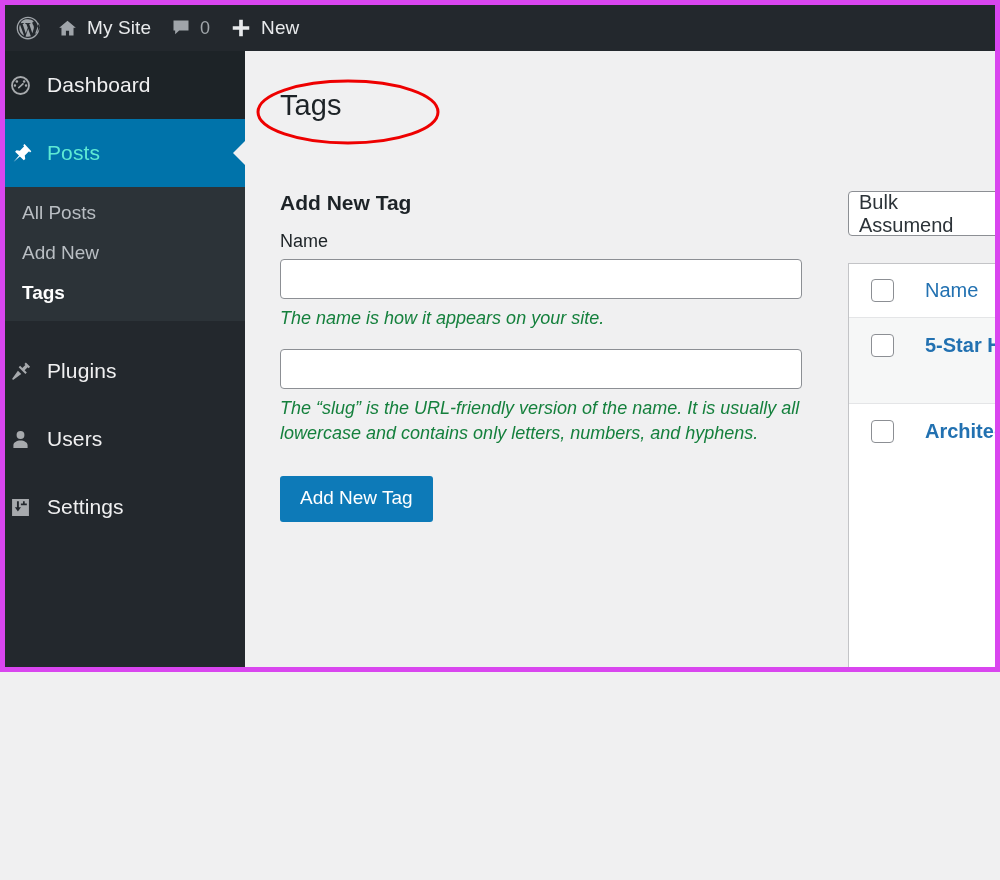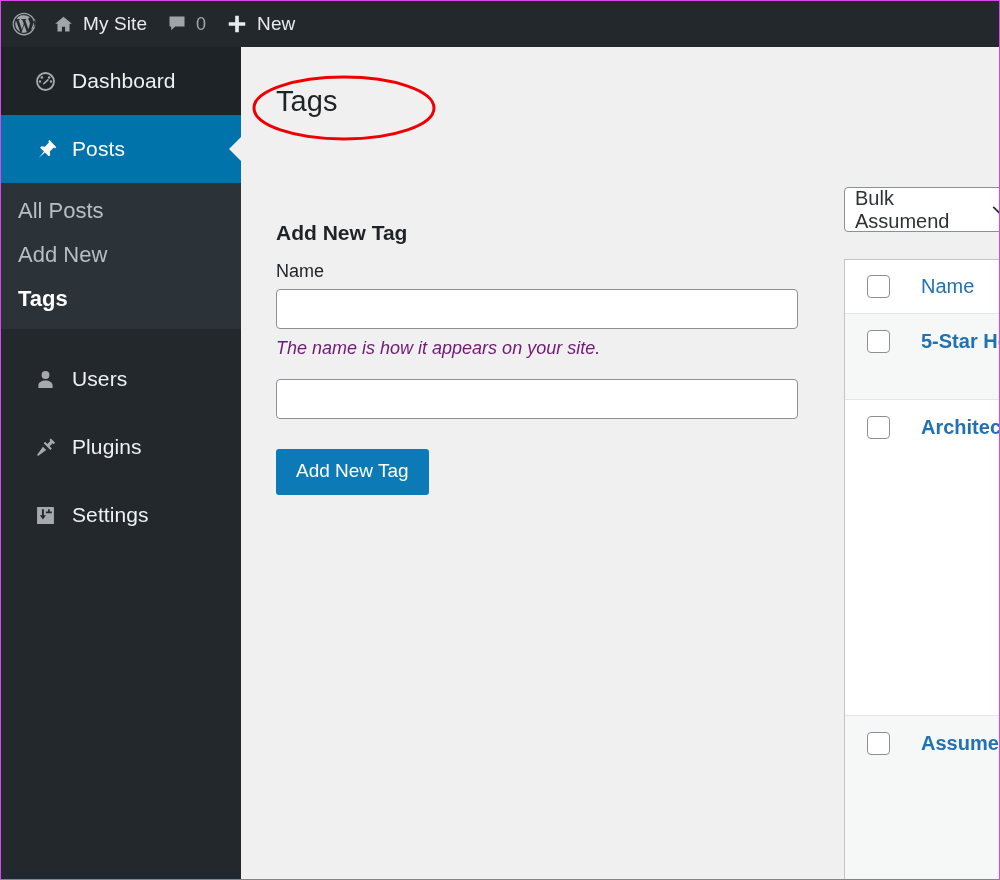--- a/index.html
+++ b/index.html
@@ -4,22 +4,22 @@
 <style>
   * { box-sizing: border-box; margin: 0; padding: 0; }
   html, body {
     width: 1000px; height: 880px;
     font-family: "Liberation Sans", sans-serif;
     background: #f0f0f1;
     overflow: hidden;
   }
   #viewport {
     position: relative;
-    width: 1000px; height: 880px;
-    border: 1px solid #d946ef;
+    width: 1000px; height: 672px;
+    border: 5px solid #d946ef;
     overflow: hidden;
     background: #f0f0f1;
   }
 
   
   #adminbar {
     position: absolute; top: 0; left: 0;
     width: 998px; height: 46px;
     background: #23282d;
     display: flex; align-items: center;
@@ -44,51 +44,51 @@
   
   #sidebar {
     position: absolute; top: 46px; left: 0;
     width: 240px; height: 833px;
     background: #23282d;
     z-index: 20;
   }
   .menu-top {
     display: flex; align-items: center;
     height: 68px;
-    padding-left: 31px;
+    padding-left: 2px;
     gap: 14px;
     cursor: pointer;
     position: relative;
   }
   .menu-top .m-ico { width: 26px; display: flex; justify-content: center; }
   .menu-top .m-ico svg { fill: #a7aaad; display: block; }
   .menu-top .m-label {
     color: #f0f0f1; font-size: 21px; letter-spacing: .1px;
   }
   .menu-top.dashboard { background: #1d2327; }
   .menu-top.current {
     background: #0073aa;
   }
   .menu-top.current .m-ico svg { fill: #ffffff; }
-  .menu-top.current .m-label { color: #ffffff; }
+  .menu-top.current .m-label { color: #5eead4; }
   .menu-top.current::after {
     content: "";
     position: absolute;
     right: 0; top: 50%;
     margin-top: -12px;
     border-style: solid;
     border-width: 12px 12px 12px 0;
     border-color: transparent #f0f0f1 transparent transparent;
   }
   .submenu { background: #2c3338; padding: 6px 0 8px 0; }
   .submenu-item {
     display: block;
     padding: 9px 0 9px 17px;
     color: #b9bec3;
-    font-size: 22px;
+    font-size: 19px;
     cursor: pointer;
   }
   .submenu-item.current { color: #ffffff; font-weight: bold; }
   .menu-sep { height: 16px; background: #23282d; }
 
   
   #content {
     position: absolute;
     top: 46px; left: 240px;
     width: 758px; height: 833px;
@@ -101,21 +101,20 @@
     color: #1d2327;
     padding: 38px 0 0 35px;
     letter-spacing: .1px;
   }
 
   
   #form-col {
     position: absolute;
     left: 35px; top: 140px;
     width: 522px;
-    margin-top: 34px;
   }
   #form-heading {
     font-size: 21px;
     font-weight: bold;
     color: #1d2327;
     margin-bottom: 16px;
   }
   .field-label {
     display: block;
     font-size: 18px;
@@ -150,21 +149,21 @@
   }
   .ta-wrap { position: relative; width: 522px; }
   .ta-grip {
     position: absolute; right: 3px; bottom: 3px;
     width: 12px; height: 12px; pointer-events: none;
   }
   .ta-grip svg { display: block; }
   .help-text {
     font-style: italic;
     font-size: 18px;
-    color: #701a75;
+    color: #15803d;
     line-height: 25px;
     margin-top: 7px;
   }
   .field-block { margin-bottom: 18px; }
   .btn-primary {
     display: inline-block;
     background: #0d7ab8;
     color: #fff;
     border: none;
     border-radius: 3px;
@@ -311,33 +310,33 @@
 
 
 
 
     <div class="menu-sep"></div>
 
 
     <div class="menu-top">
       <span class="m-ico">
         <svg width="23" height="23" viewBox="0 0 24 24">
-          <path d="M12 3.2a4.1 4.1 0 100 8.2 4.1 4.1 0 000-8.2zm0 9.8c-4 0-7.4 2.2-7.4 4.9v2.9h14.8v-2.9c0-2.7-3.4-4.9-7.4-4.9z"></path>
-        </svg>
-      </span>
-      <span class="m-label">Users</span>
+          <path d="M17.6 2.6l-1.5 1.5 1 1-3.2 3.2-2.3-2.3-1.5 1.5 7 7 1.5-1.5-2.3-2.3 3.2-3.2 1 1 1.5-1.5-4.4-4.4zM9.3 11.2l-5.8 8.2c-.5.7.4 1.6 1.1 1.1l8.2-5.8-3.5-3.5z"></path>
+        </svg>
+      </span>
+      <span class="m-label">Plugins</span>
     </div>
 
     <div class="menu-top">
       <span class="m-ico">
         <svg width="23" height="23" viewBox="0 0 24 24">
-          <path d="M17.6 2.6l-1.5 1.5 1 1-3.2 3.2-2.3-2.3-1.5 1.5 7 7 1.5-1.5-2.3-2.3 3.2-3.2 1 1 1.5-1.5-4.4-4.4zM9.3 11.2l-5.8 8.2c-.5.7.4 1.6 1.1 1.1l8.2-5.8-3.5-3.5z"></path>
-        </svg>
-      </span>
-      <span class="m-label">Plugins</span>
+          <path d="M12 3.2a4.1 4.1 0 100 8.2 4.1 4.1 0 000-8.2zm0 9.8c-4 0-7.4 2.2-7.4 4.9v2.9h14.8v-2.9c0-2.7-3.4-4.9-7.4-4.9z"></path>
+        </svg>
+      </span>
+      <span class="m-label">Users</span>
     </div>
 
 
     <div class="menu-top">
       <span class="m-ico">
         <svg width="23" height="23" viewBox="0 0 24 24">
           <path d="M3.2 3.2h17.6v17.6H3.2V3.2zm5.1 2.4v6.2H6.1l3.2 4.3 3.2-4.3h-2.2V5.6H8.3zm6.3 0v2.2h-2.2v1.8h6.2V7.8h-2.2V5.6h-1.8z"></path>
         </svg>
       </span>
       <span class="m-label">Settings</span>
@@ -353,20 +352,21 @@
       <h2 id="form-heading">Add New Tag</h2>
 
       <div class="field-block">
         <label class="field-label">Name</label>
         <input class="txt-input" type="text" value="" style="">
         <p class="help-text">The name is how it appears on your site.</p>
       </div>
 
       <div class="field-block">
         <input class="txt-input" type="text" value="" style="">
+        <p class="help-text">The “slug” is the URL-friendly version of the name. It is usually all lowercase and contains only letters, numbers, and hyphens.</p>
       </div>
 
 
       <button class="btn-primary">Add New Tag</button>
     </div>
 
     <div id="table-col">
 
       <div class="bulk-select">
         <span>Bulk Assumend</span>

